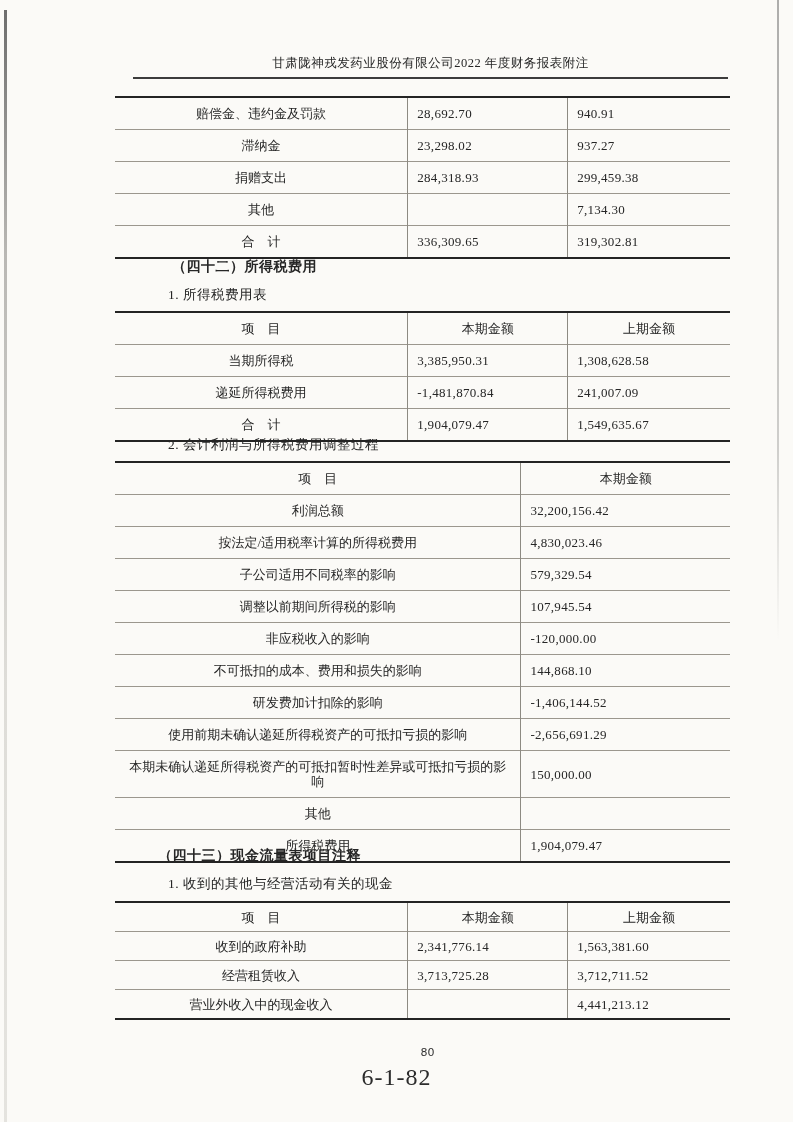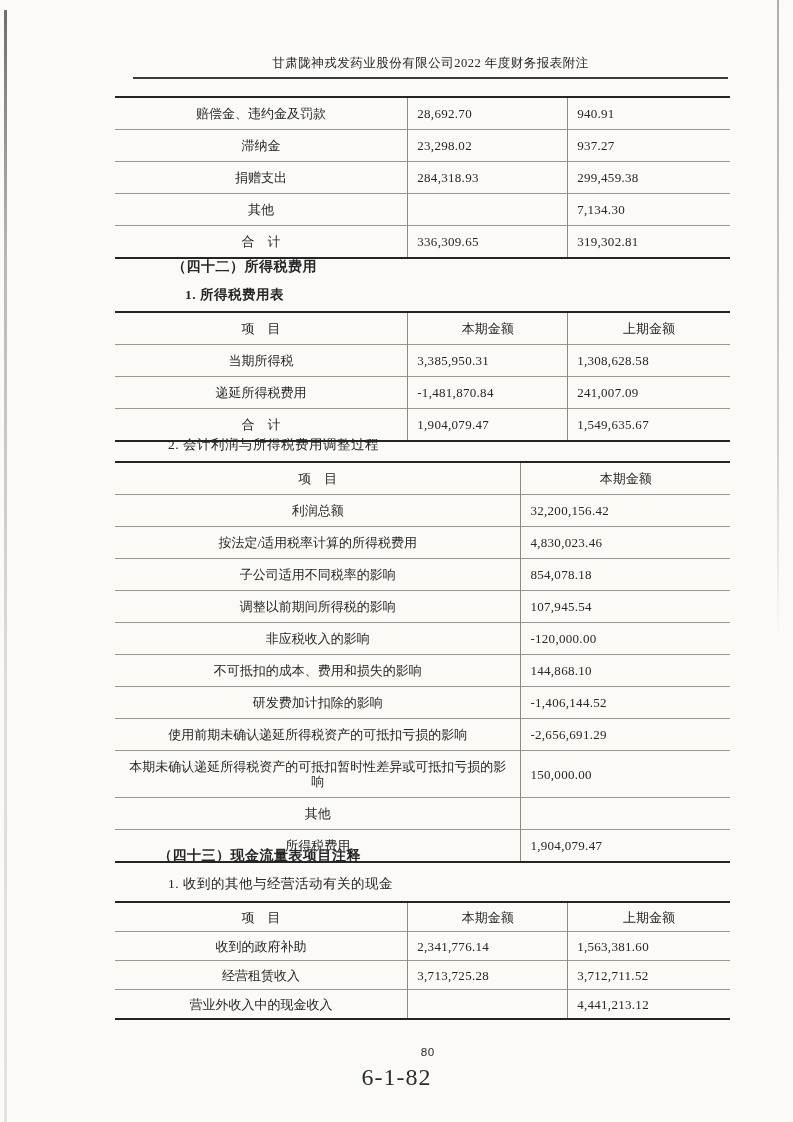--- a/index.html
+++ b/index.html
@@ -83,21 +83,21 @@
         <tr>
           <td class="ctr">合　计</td>
           <td class="num">336,309.65</td>
           <td class="num">319,302.81</td>
         </tr>
       </tbody>
     </table>
   </div>
 
   <div class="sec-h" style="top:258px;left:172px;">（四十二）所得税费用</div>
-  <div class="sub-h" style="top:286px;left:185px;font-weight:bold;">1. 所得税费用表</div>
+  <div class="sub-h" style="top:286px;left:168px;">1. 所得税费用表</div>
 
   <div class="tbl-wrap" style="top:311px;">
     <table class="fin">
       <colgroup>
           <col class="c1">
           <col class="c2">
           <col class="c3">
         </colgroup>
       <thead>
         <tr>
@@ -144,21 +144,21 @@
         <tr>
           <td class="lbl">利润总额</td>
           <td class="num">32,200,156.42</td>
         </tr>
         <tr>
           <td class="lbl">按法定/适用税率计算的所得税费用</td>
           <td class="num">4,830,023.46</td>
         </tr>
         <tr>
           <td class="lbl">子公司适用不同税率的影响</td>
-          <td class="num">854,078.18</td>
+          <td class="num">579,329.54</td>
         </tr>
         <tr>
           <td class="lbl">调整以前期间所得税的影响</td>
           <td class="num">107,945.54</td>
         </tr>
         <tr>
           <td class="lbl">非应税收入的影响</td>
           <td class="num">-120,000.00</td>
         </tr>
         <tr>

